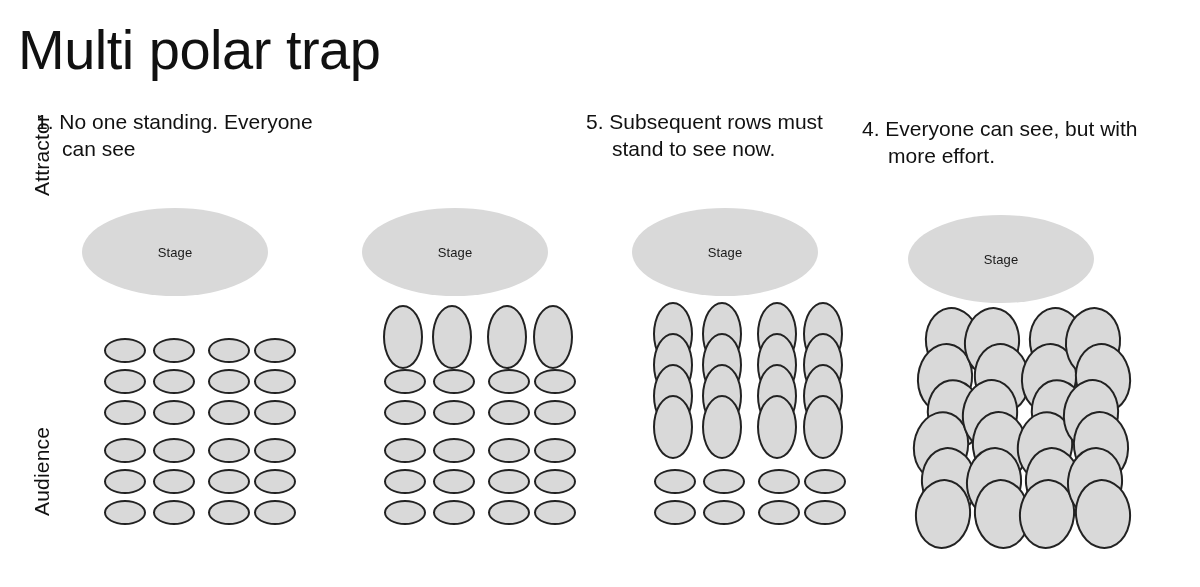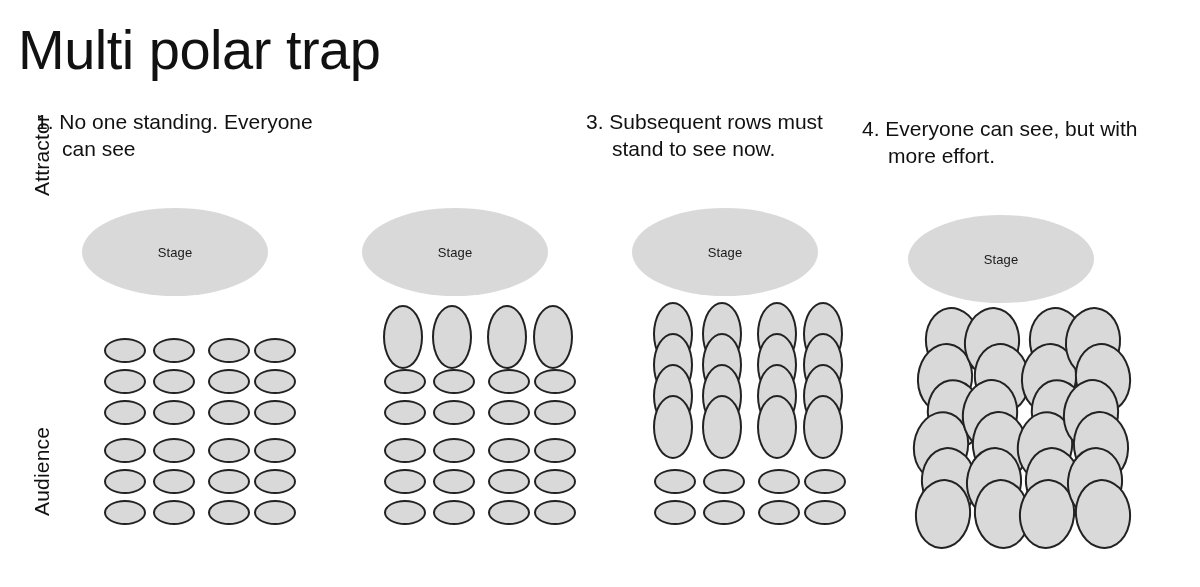--- a/index.html
+++ b/index.html
@@ -192,21 +192,21 @@
         <div class="seat sitting" style="left: 172px; top: 469px;"></div>
         <div class="seat sitting" style="left: 218px; top: 469px;"></div>
         <div class="seat sitting" style="left: 68px; top: 500px;"></div>
         <div class="seat sitting" style="left: 117px; top: 500px;"></div>
         <div class="seat sitting" style="left: 172px; top: 500px;"></div>
         <div class="seat sitting" style="left: 218px; top: 500px;"></div>
       </div>
   </div>
 
   <div class="panel" id="panel-3" style="left:586px;">
-    <div class="panel-caption">3. Subsequent rows must stand to see now.</div>
+    <div class="panel-caption">5. Subsequent rows must stand to see now.</div>
     <div class="stage" style="left:46px; top:208px; width:186px; height:88px;">
       <span class="stage-label">Stage</span>
     </div>
     <div class="seat-area" id="seats-3">
         <div class="seat standing" style="left: 67px; top: 302px;"></div>
         <div class="seat standing" style="left: 67px; top: 333px;"></div>
         <div class="seat standing" style="left: 67px; top: 364px;"></div>
         <div class="seat standing" style="left: 67px; top: 395px;"></div>
         <div class="seat standing" style="left: 116px; top: 302px;"></div>
         <div class="seat standing" style="left: 116px; top: 333px;"></div>

